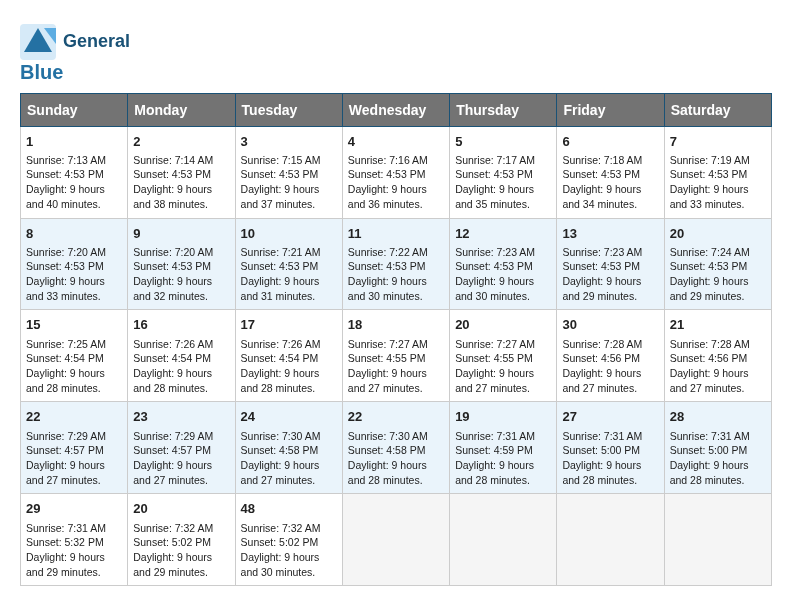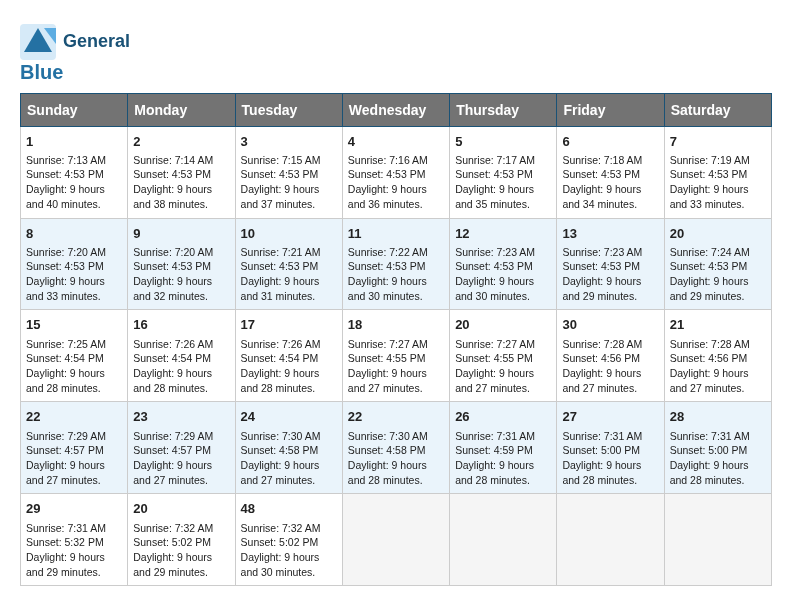--- a/index.html
+++ b/index.html
@@ -131,21 +131,21 @@
         <td><span class="day-num">18</span><span>Sunrise: 7:27 AM</span><br><span>Sunset: 4:55 PM</span><br><span>Daylight: 9 hours and 27 minutes.</span></td>
         <td><span class="day-num">20</span><span>Sunrise: 7:27 AM</span><br><span>Sunset: 4:55 PM</span><br><span>Daylight: 9 hours and 27 minutes.</span></td>
         <td><span class="day-num">30</span><span>Sunrise: 7:28 AM</span><br><span>Sunset: 4:56 PM</span><br><span>Daylight: 9 hours and 27 minutes.</span></td>
         <td><span class="day-num">21</span><span>Sunrise: 7:28 AM</span><br><span>Sunset: 4:56 PM</span><br><span>Daylight: 9 hours and 27 minutes.</span></td>
       </tr>
       <tr>
         <td><span class="day-num">22</span><span>Sunrise: 7:29 AM</span><br><span>Sunset: 4:57 PM</span><br><span>Daylight: 9 hours and 27 minutes.</span></td>
         <td><span class="day-num">23</span><span>Sunrise: 7:29 AM</span><br><span>Sunset: 4:57 PM</span><br><span>Daylight: 9 hours and 27 minutes.</span></td>
         <td><span class="day-num">24</span><span>Sunrise: 7:30 AM</span><br><span>Sunset: 4:58 PM</span><br><span>Daylight: 9 hours and 27 minutes.</span></td>
         <td><span class="day-num">22</span><span>Sunrise: 7:30 AM</span><br><span>Sunset: 4:58 PM</span><br><span>Daylight: 9 hours and 28 minutes.</span></td>
-        <td><span class="day-num">26</span><span>Sunrise: 7:31 AM</span><br><span>Sunset: 4:59 PM</span><br><span>Daylight: 9 hours and 28 minutes.</span></td>
+        <td><span class="day-num">19</span><span>Sunrise: 7:31 AM</span><br><span>Sunset: 4:59 PM</span><br><span>Daylight: 9 hours and 28 minutes.</span></td>
         <td><span class="day-num">27</span><span>Sunrise: 7:31 AM</span><br><span>Sunset: 5:00 PM</span><br><span>Daylight: 9 hours and 28 minutes.</span></td>
         <td><span class="day-num">28</span><span>Sunrise: 7:31 AM</span><br><span>Sunset: 5:00 PM</span><br><span>Daylight: 9 hours and 28 minutes.</span></td>
       </tr>
       <tr>
         <td><span class="day-num">29</span><span>Sunrise: 7:31 AM</span><br><span>Sunset: 5:32 PM</span><br><span>Daylight: 9 hours and 29 minutes.</span></td>
         <td><span class="day-num">20</span><span>Sunrise: 7:32 AM</span><br><span>Sunset: 5:02 PM</span><br><span>Daylight: 9 hours and 29 minutes.</span></td>
         <td><span class="day-num">48</span><span>Sunrise: 7:32 AM</span><br><span>Sunset: 5:02 PM</span><br><span>Daylight: 9 hours and 30 minutes.</span></td>
         <td class="empty-cell"></td>
         <td class="empty-cell"></td>
         <td class="empty-cell"></td>

